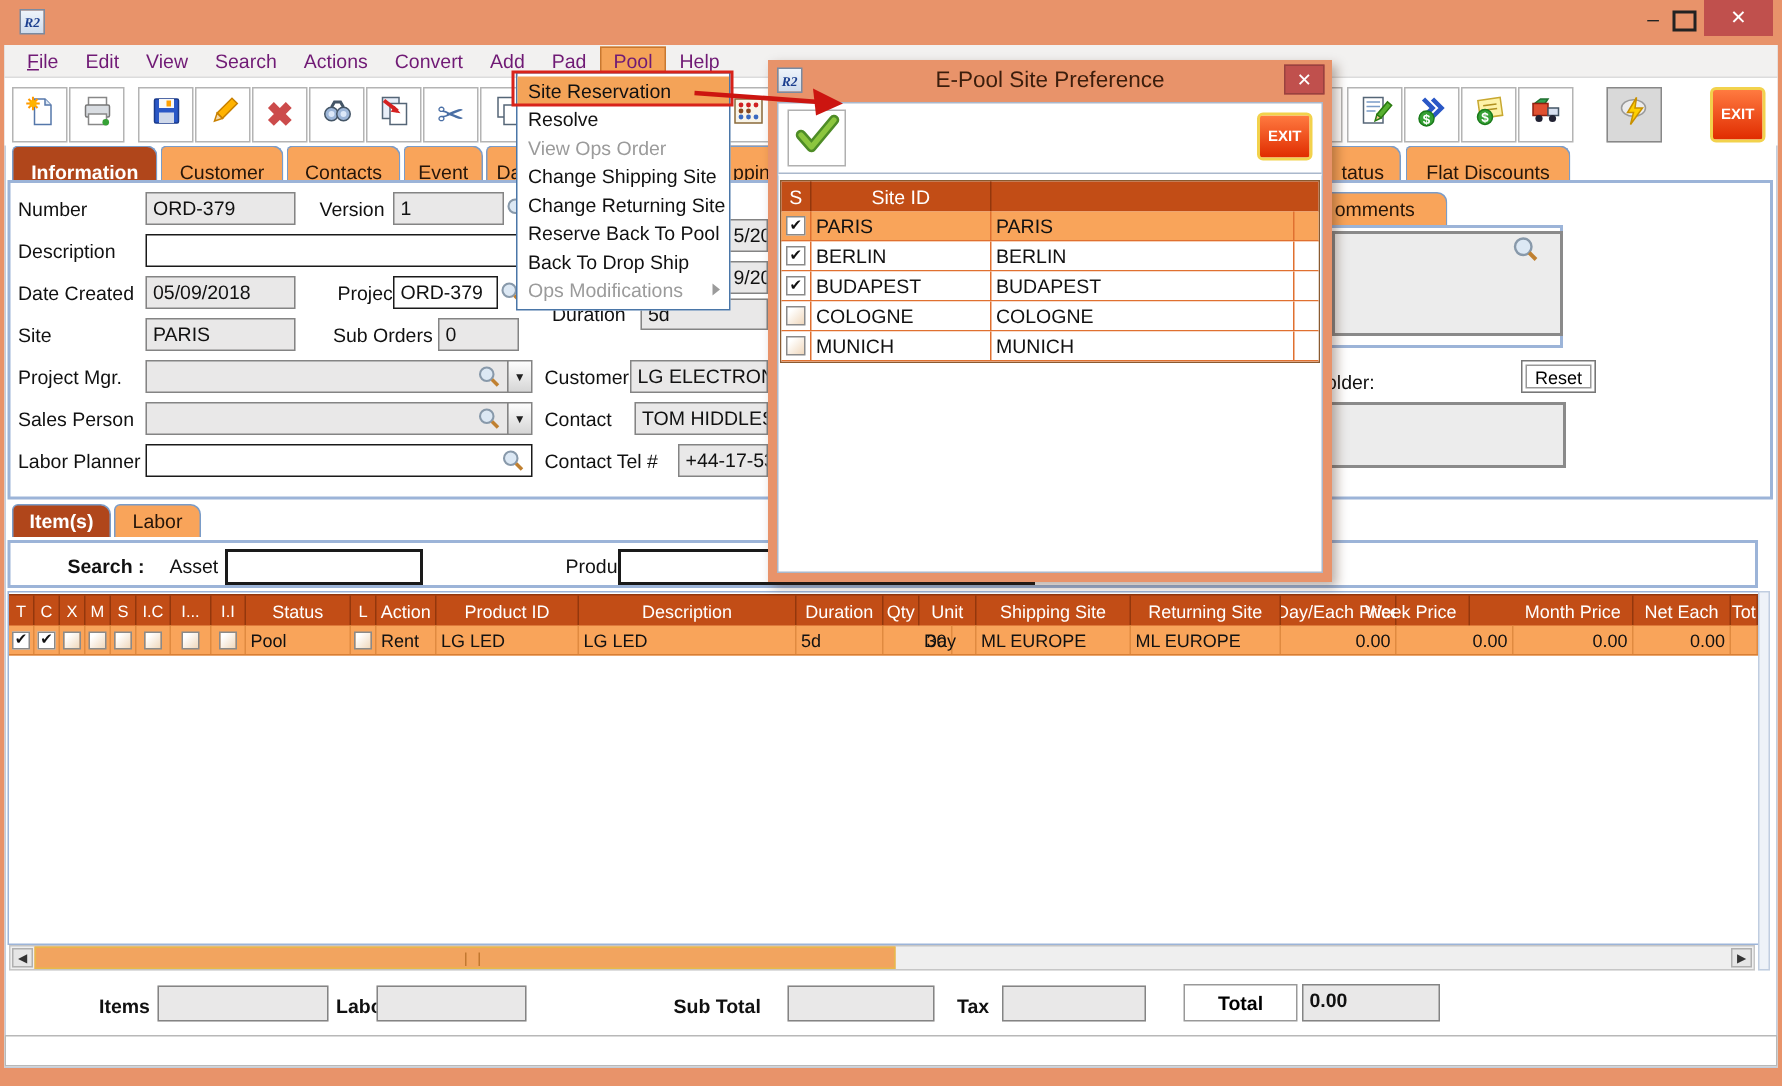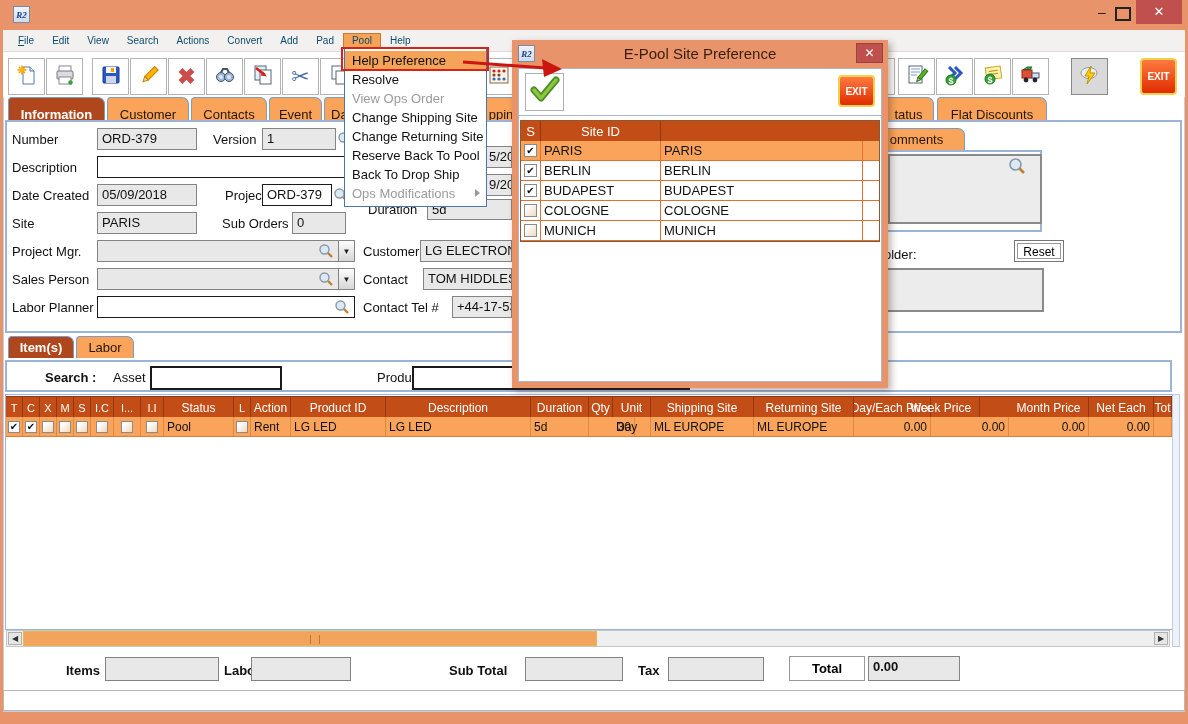--- a/index.html
+++ b/index.html
@@ -7,21 +7,21 @@
   .abs{position:absolute}
   .content{position:absolute;left:3px;top:30px;width:1182px;height:682px;background:#fff;border:1px solid #c2cfdf;box-sizing:border-box}
   
   .apptitle{position:absolute;left:0;top:5px;width:100%;text-align:center;font-size:15px;color:#3b1d0c}
   .r2icon{position:absolute;width:17px;height:17px;background:linear-gradient(#eef4fb,#cfdcec);border:1px solid #7a8aa0;color:#1c3f8f;font:italic bold 9px "Liberation Serif",serif;display:flex;align-items:center;justify-content:center;box-sizing:border-box}
   .minbtn{position:absolute;left:1090px;top:2px;width:24px;height:22px;color:#222;font-size:14px;text-align:center;line-height:20px}
   .maxbtn{position:absolute;left:1115px;top:7px;width:12px;height:10px;border:2px solid #222}
   .closebtn{position:absolute;left:1136px;top:0;width:46px;height:24px;background:#C0504D;color:#fff;text-align:center;font-size:13px;line-height:24px}
   
   .menubar{position:absolute;left:3px;top:30px;width:1182px;height:22px;background:#f2f1f0;border-bottom:1px solid #dcdcdc;display:flex;align-items:center;padding-left:6px;box-sizing:border-box}
-  .menuitem{padding:2px 9px;font-size:10px;color:#0c4a6e}
+  .menuitem{padding:2px 9px;font-size:13px;color:#701a75}
   .menuitem.active{background:#F4A358;border:1px solid #c87830;padding:1px 8px}
   
   .toolbar{position:absolute;left:3px;top:52px;width:1182px;height:45px;background:#fff}
   .tbtn{position:absolute;top:6px;width:37px;height:37px;background:#fff;border:1px solid #b4b4b4;display:flex;align-items:center;justify-content:center;box-sizing:border-box}
   .tbtn.pressed{background:#d9d9d9;border-color:#888}
   .exitbtn{background:linear-gradient(#ff7a40,#e02c00);border:2px solid #f2d24c;border-radius:4px;color:#fff;font-weight:bold;font-size:10px;display:flex;align-items:center;justify-content:center}
   
   .tab{position:absolute;top:97px;height:34px;background:#F9A45A;border:1px solid #7a9cc8;border-bottom:0;border-radius:4px 7px 0 0;font-size:13px;color:#26160a;display:flex;align-items:center;justify-content:center;box-sizing:border-box;white-space:nowrap;overflow:hidden}
   .tab.selected{background:#B0461B;color:#fff;font-weight:bold}
   .panel{position:absolute;border:1px solid #9cb4d8;background:#fff;box-sizing:border-box}
@@ -413,21 +413,21 @@
   <div class="blbl" style="left:449px;top:663px">Sub Total</div>
   <div class="ro" style="left:525px;top:657px;width:98px;height:24px"></div>
   <div class="blbl" style="left:638px;top:663px">Tax</div>
   <div class="ro" style="left:668px;top:657px;width:96px;height:24px"></div>
   <div class="abs" style="left:789px;top:656px;width:76px;height:25px;background:#fff;border:1px solid #999;box-sizing:border-box;display:flex;align-items:center;justify-content:center;font-weight:bold;font-size:13px">Total</div>
   <div class="ro" style="left:868px;top:656px;width:92px;height:25px;font-weight:bold">0.00</div>
 
   <div class="statusbar"></div>
 
   <div class="menu">
-    <div class="mi hl">Help Preference</div>
+    <div class="mi hl">Site Reservation</div>
     <div class="mi">Resolve</div>
     <div class="mi disabled">View Ops Order</div>
     <div class="mi">Change Shipping Site</div>
     <div class="mi">Change Returning Site</div>
     <div class="mi">Reserve Back To Pool</div>
     <div class="mi">Back To Drop Ship</div>
     <div class="mi disabled"><span>Ops Modifications</span><span class="subarrow"></span></div>
   </div>
 
   <div class="dialog">

